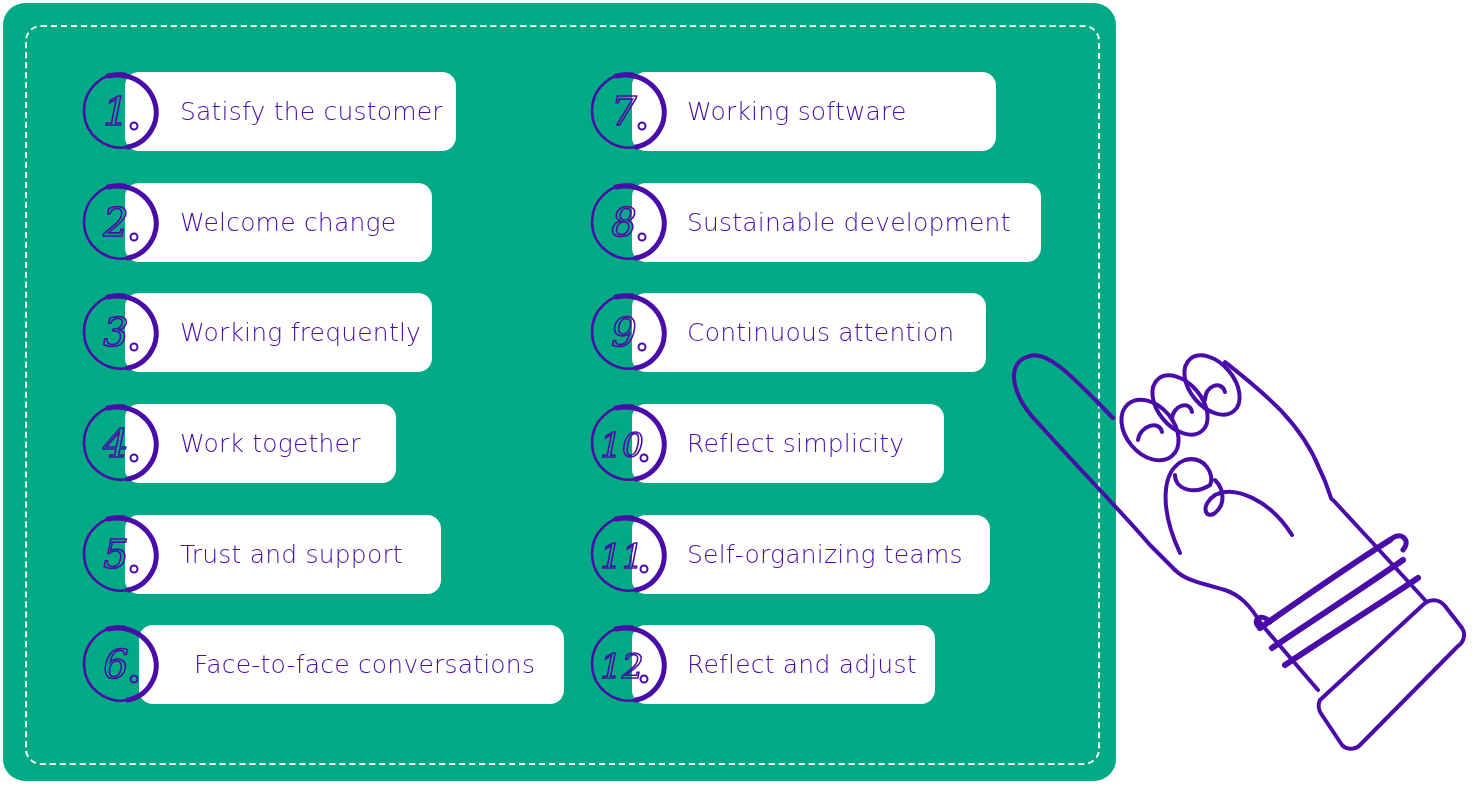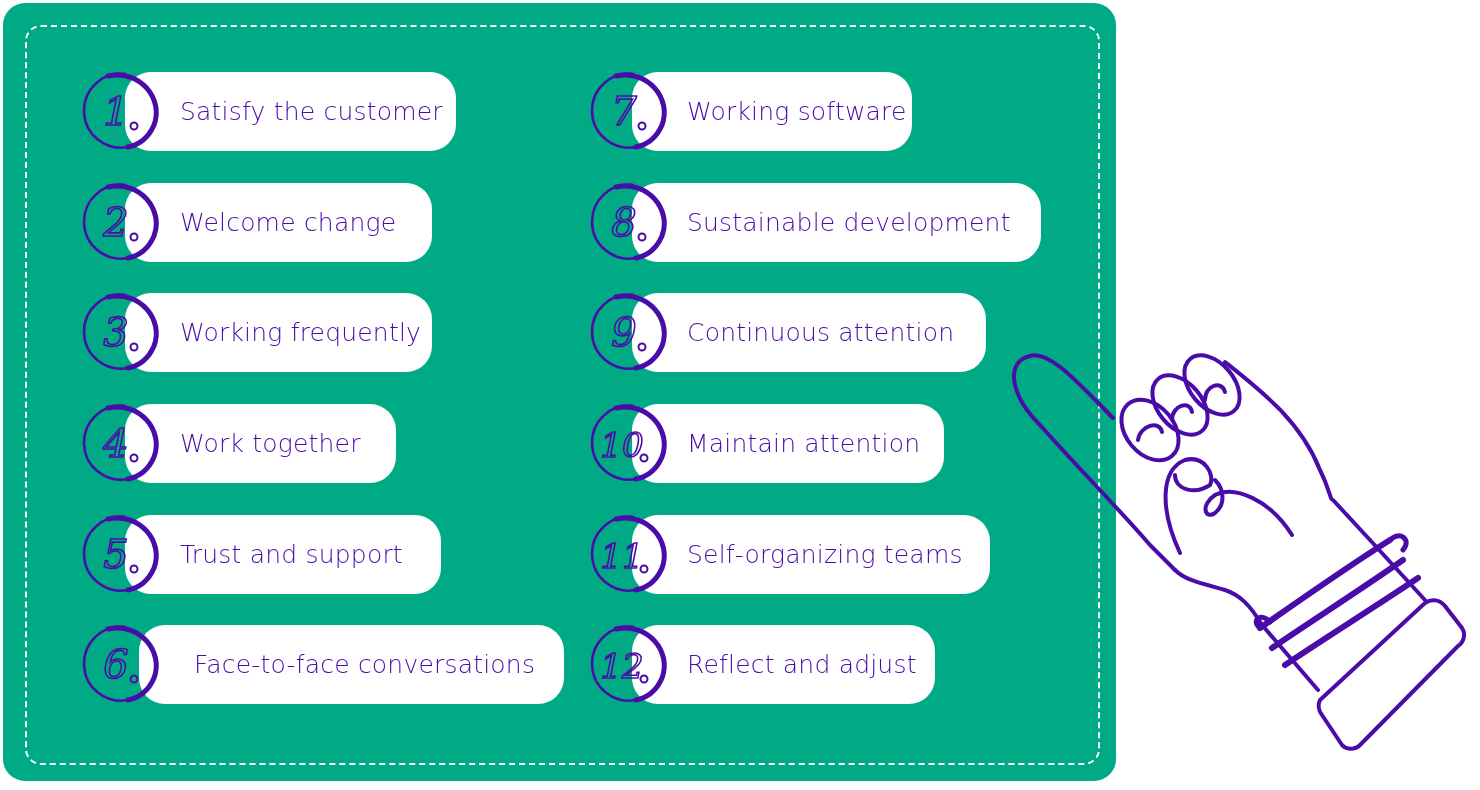--- a/index.html
+++ b/index.html
@@ -2,21 +2,21 @@
 <html><head>
 <meta charset="utf-8">
 <style>
   html, body { margin: 0; padding: 0; background: #ffffff; }
   body { width: 1480px; height: 790px; position: relative; overflow: hidden;
          font-family: "DejaVu Sans", sans-serif; }
   .board { position: absolute; left: 3px; top: 3px; width: 1113px; height: 778px;
            border-radius: 22px; background: #00aa85; }
   .board-dash { position: absolute; left: 22px; top: 22px; width: 1075px; height: 740px;
                 border: 2px dashed #ffffff; border-radius: 16px; box-sizing: border-box; }
-  .pill { position: absolute; height: 79px; background: #ffffff; border-radius: 26px;
+  .pill { position: absolute; height: 79px; background: #ffffff; border-radius: 14px;
           box-sizing: border-box; }
   .pill-label { position: absolute; left: 55px; top: 0; height: 79px; line-height: 79px;
                 font-size: 25px; color: #4a0ca8; white-space: nowrap; letter-spacing: 0.2px;
                 font-family: "DejaVu Sans", sans-serif; font-weight: 300; }
   .num-badge { position: absolute; width: 84px; height: 84px; }
   .num-badge svg { overflow: visible; }
   .num-text { font-family: "DejaVu Serif", serif; font-style: italic; fill: none;
               stroke: #4a0ca8; stroke-width: 1.6; }
   .hand { position: absolute; left: 0; top: 0; width: 1480px; height: 790px; pointer-events: none; }
 </style>
@@ -75,21 +75,21 @@
       </svg></div>
     <div class="pill" style="left: 125px; top: 625px; width: 425px; margin-left: 14px;">
       <span class="pill-label">Face-to-face conversations</span>
     </div>
     <div class="num-badge" style="left: 78px; top: 622px;"><svg width="84" height="84" viewBox="0 0 84 84">
         <path d="M48,5 A37,37 0 1 0 50,78" fill="none" stroke="#4a0ca8" stroke-width="2.5"></path>
         <path d="M30,7 C62,0 86,30 76,56 C70,70 60,76 50,78" fill="none" stroke="#4a0ca8" stroke-width="5" stroke-linecap="round"></path>
         <text x="38" y="56" text-anchor="middle" font-size="40" class="num-text">6</text>
         <circle cx="56" cy="57" r="3.5" fill="none" stroke="#4a0ca8" stroke-width="2"></circle>
       </svg></div>
-    <div class="pill" style="left: 632px; top: 72px; width: 280px;">
+    <div class="pill" style="left: 632px; top: 72px; width: 364px;">
       <span class="pill-label">Working software</span>
     </div>
     <div class="num-badge" style="left: 586px; top: 69px;"><svg width="84" height="84" viewBox="0 0 84 84">
         <path d="M48,5 A37,37 0 1 0 50,78" fill="none" stroke="#4a0ca8" stroke-width="2.5"></path>
         <path d="M30,7 C62,0 86,30 76,56 C70,70 60,76 50,78" fill="none" stroke="#4a0ca8" stroke-width="5" stroke-linecap="round"></path>
         <text x="38" y="56" text-anchor="middle" font-size="40" class="num-text">7</text>
         <circle cx="56" cy="57" r="3.5" fill="none" stroke="#4a0ca8" stroke-width="2"></circle>
       </svg></div>
     <div class="pill" style="left: 632px; top: 183px; width: 409px;">
       <span class="pill-label">Sustainable development</span>
@@ -103,21 +103,21 @@
     <div class="pill" style="left: 632px; top: 293px; width: 354px;">
       <span class="pill-label">Continuous attention</span>
     </div>
     <div class="num-badge" style="left: 586px; top: 290px;"><svg width="84" height="84" viewBox="0 0 84 84">
         <path d="M48,5 A37,37 0 1 0 50,78" fill="none" stroke="#4a0ca8" stroke-width="2.5"></path>
         <path d="M30,7 C62,0 86,30 76,56 C70,70 60,76 50,78" fill="none" stroke="#4a0ca8" stroke-width="5" stroke-linecap="round"></path>
         <text x="38" y="56" text-anchor="middle" font-size="40" class="num-text">9</text>
         <circle cx="56" cy="57" r="3.5" fill="none" stroke="#4a0ca8" stroke-width="2"></circle>
       </svg></div>
     <div class="pill" style="left: 632px; top: 404px; width: 312px;">
-      <span class="pill-label">Maintain attention</span>
+      <span class="pill-label">Reflect simplicity</span>
     </div>
     <div class="num-badge" style="left: 586px; top: 401px;"><svg width="84" height="84" viewBox="0 0 84 84">
         <path d="M48,5 A37,37 0 1 0 50,78" fill="none" stroke="#4a0ca8" stroke-width="2.5"></path>
         <path d="M30,7 C62,0 86,30 76,56 C70,70 60,76 50,78" fill="none" stroke="#4a0ca8" stroke-width="5" stroke-linecap="round"></path>
         <text x="36" y="56" text-anchor="middle" font-size="34" class="num-text">10</text>
         <circle cx="58" cy="57" r="3.5" fill="none" stroke="#4a0ca8" stroke-width="2"></circle>
       </svg></div>
     <div class="pill" style="left: 632px; top: 515px; width: 358px;">
       <span class="pill-label">Self-organizing teams</span>
     </div>

